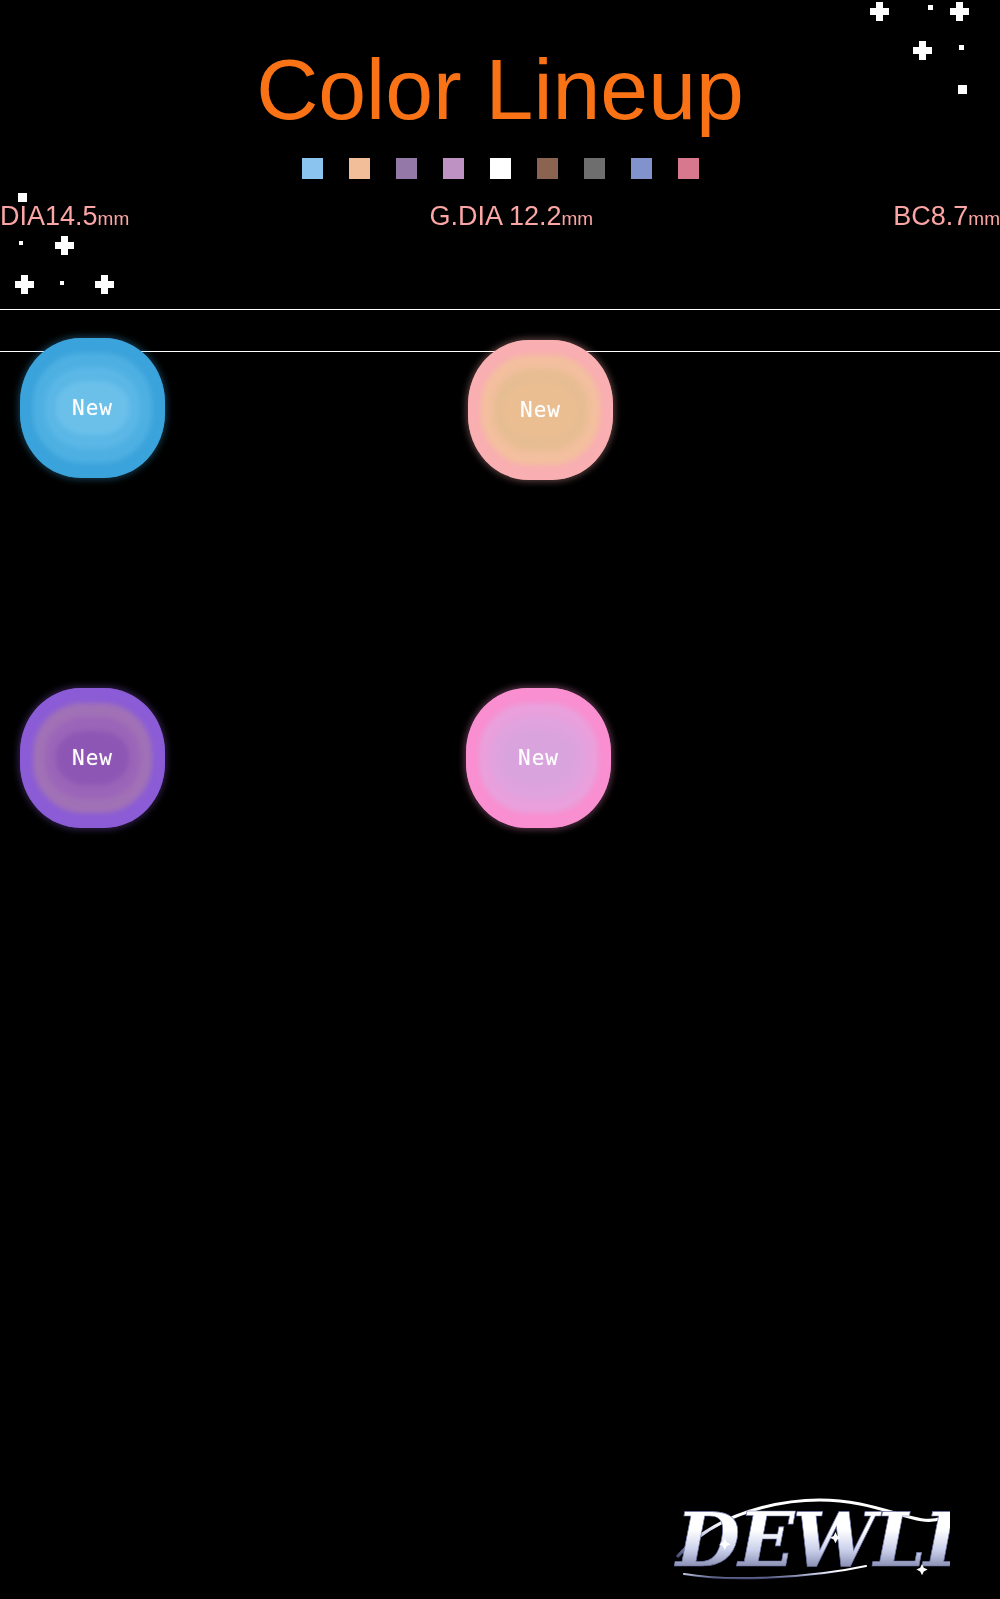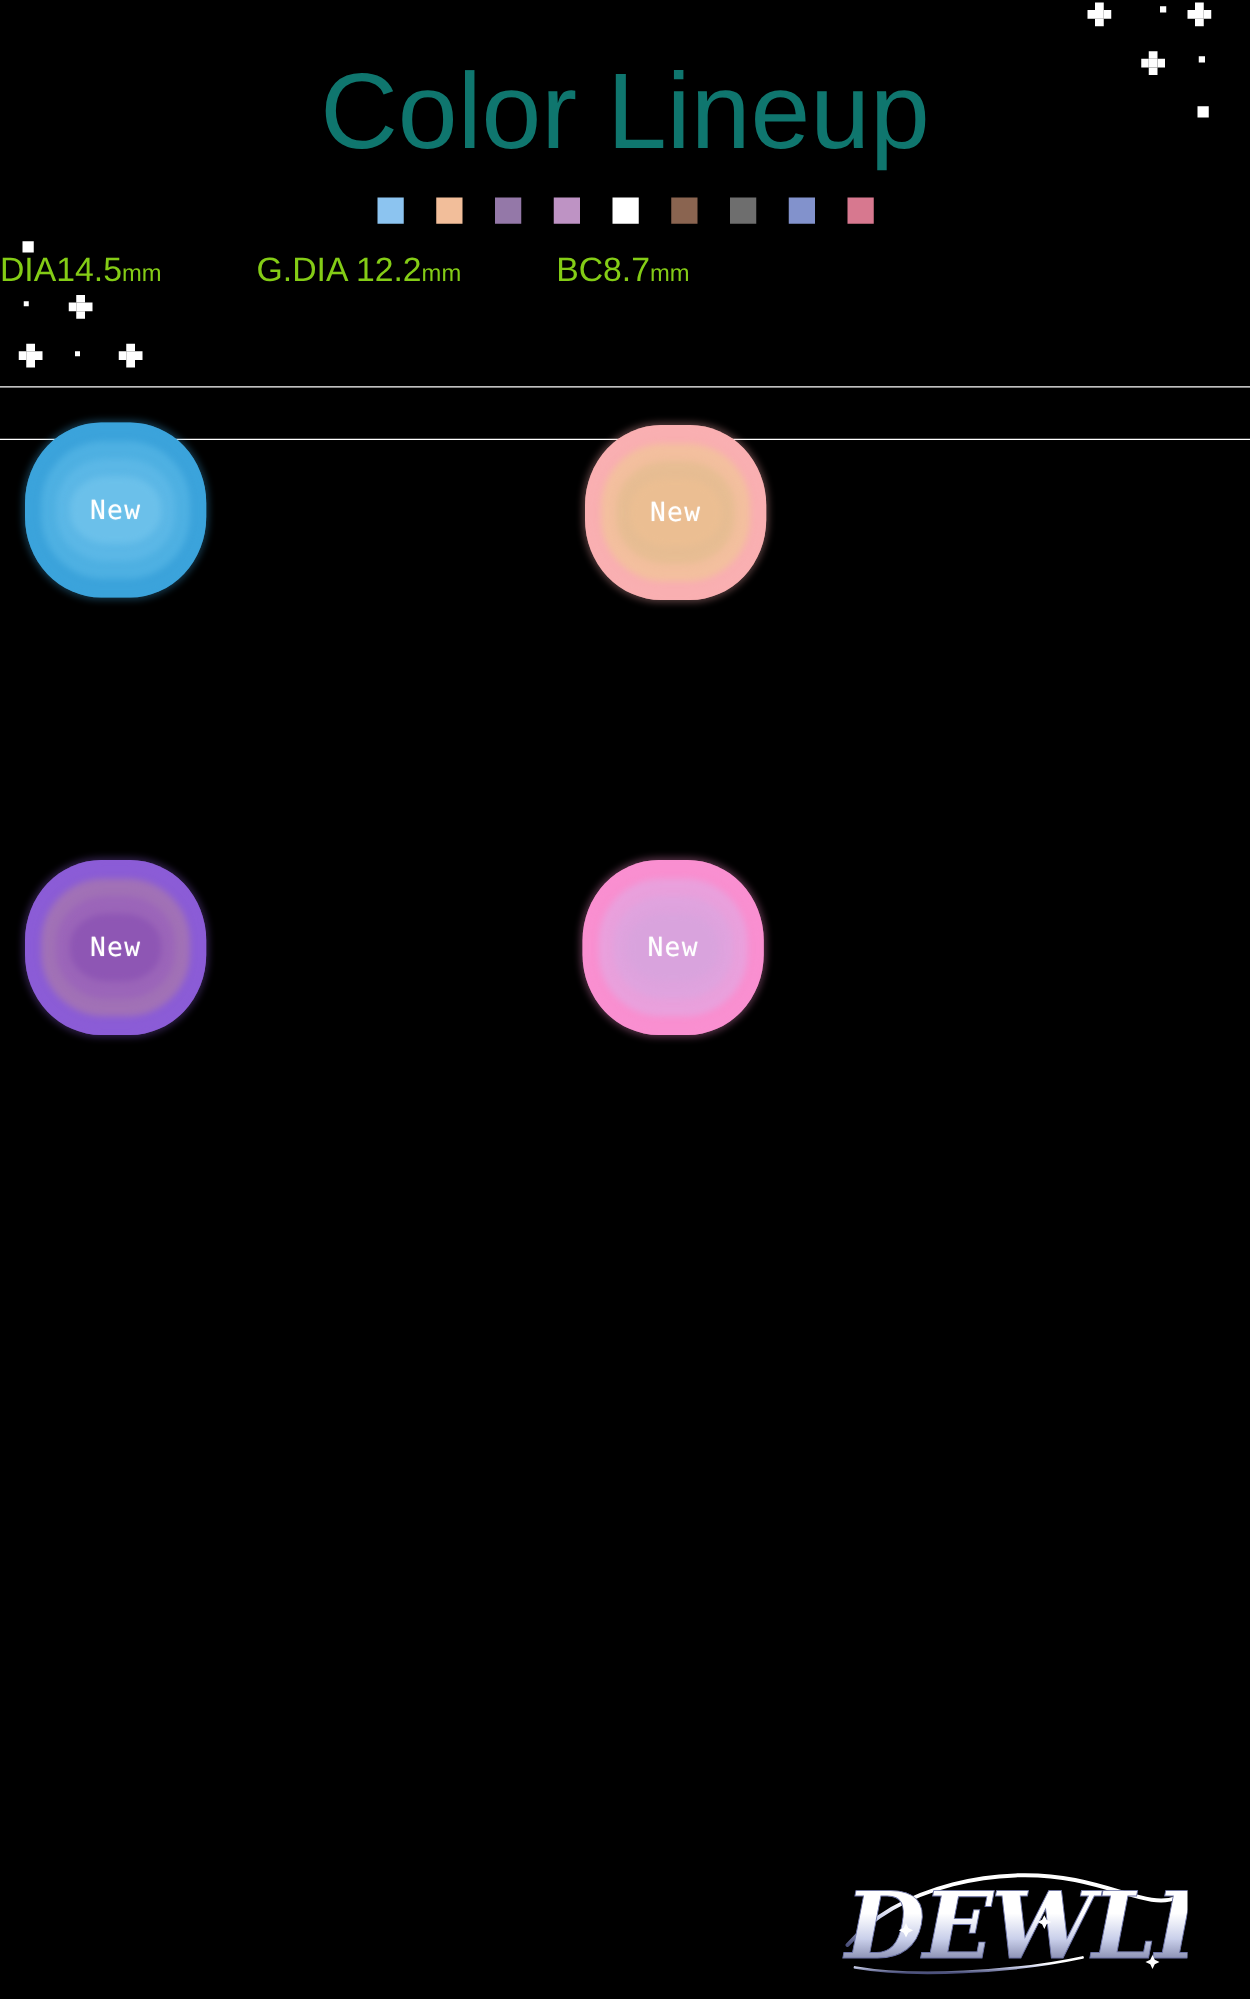--- a/index.html
+++ b/index.html
@@ -67,21 +67,21 @@
   .header {
     position: absolute;
     left: 0;
     top: 0;
     width: 1000px;
   }
   .page-title {
     margin: 0;
     padding-top: 46px;
     text-align: center;
-    color: #0f766e;
+    color: #f97316;
     font-size: 86px;
     font-weight: 400;
     letter-spacing: 0px;
     line-height: 1;
     font-family: "Liberation Sans", sans-serif;
   }
   .swatch-row {
     margin-top: 26px;
     display: flex;
     justify-content: center;
@@ -89,24 +89,24 @@
     gap: 26px;
   }
   .swatch {
     width: 21px;
     height: 21px;
     display: block;
   }
   .spec-row {
     margin-top: 22px;
     display: flex;
-    justify-content: flex-start;
+    justify-content: space-between;
     align-items: baseline;
     gap: 76px;
-    color: #84cc16;
+    color: #fca5a5;
   }
   .spec-item {
     font-size: 27px;
     letter-spacing: 0px;
     white-space: nowrap;
   }
   .spec-item .unit {
     font-size: 19px;
   }
 

